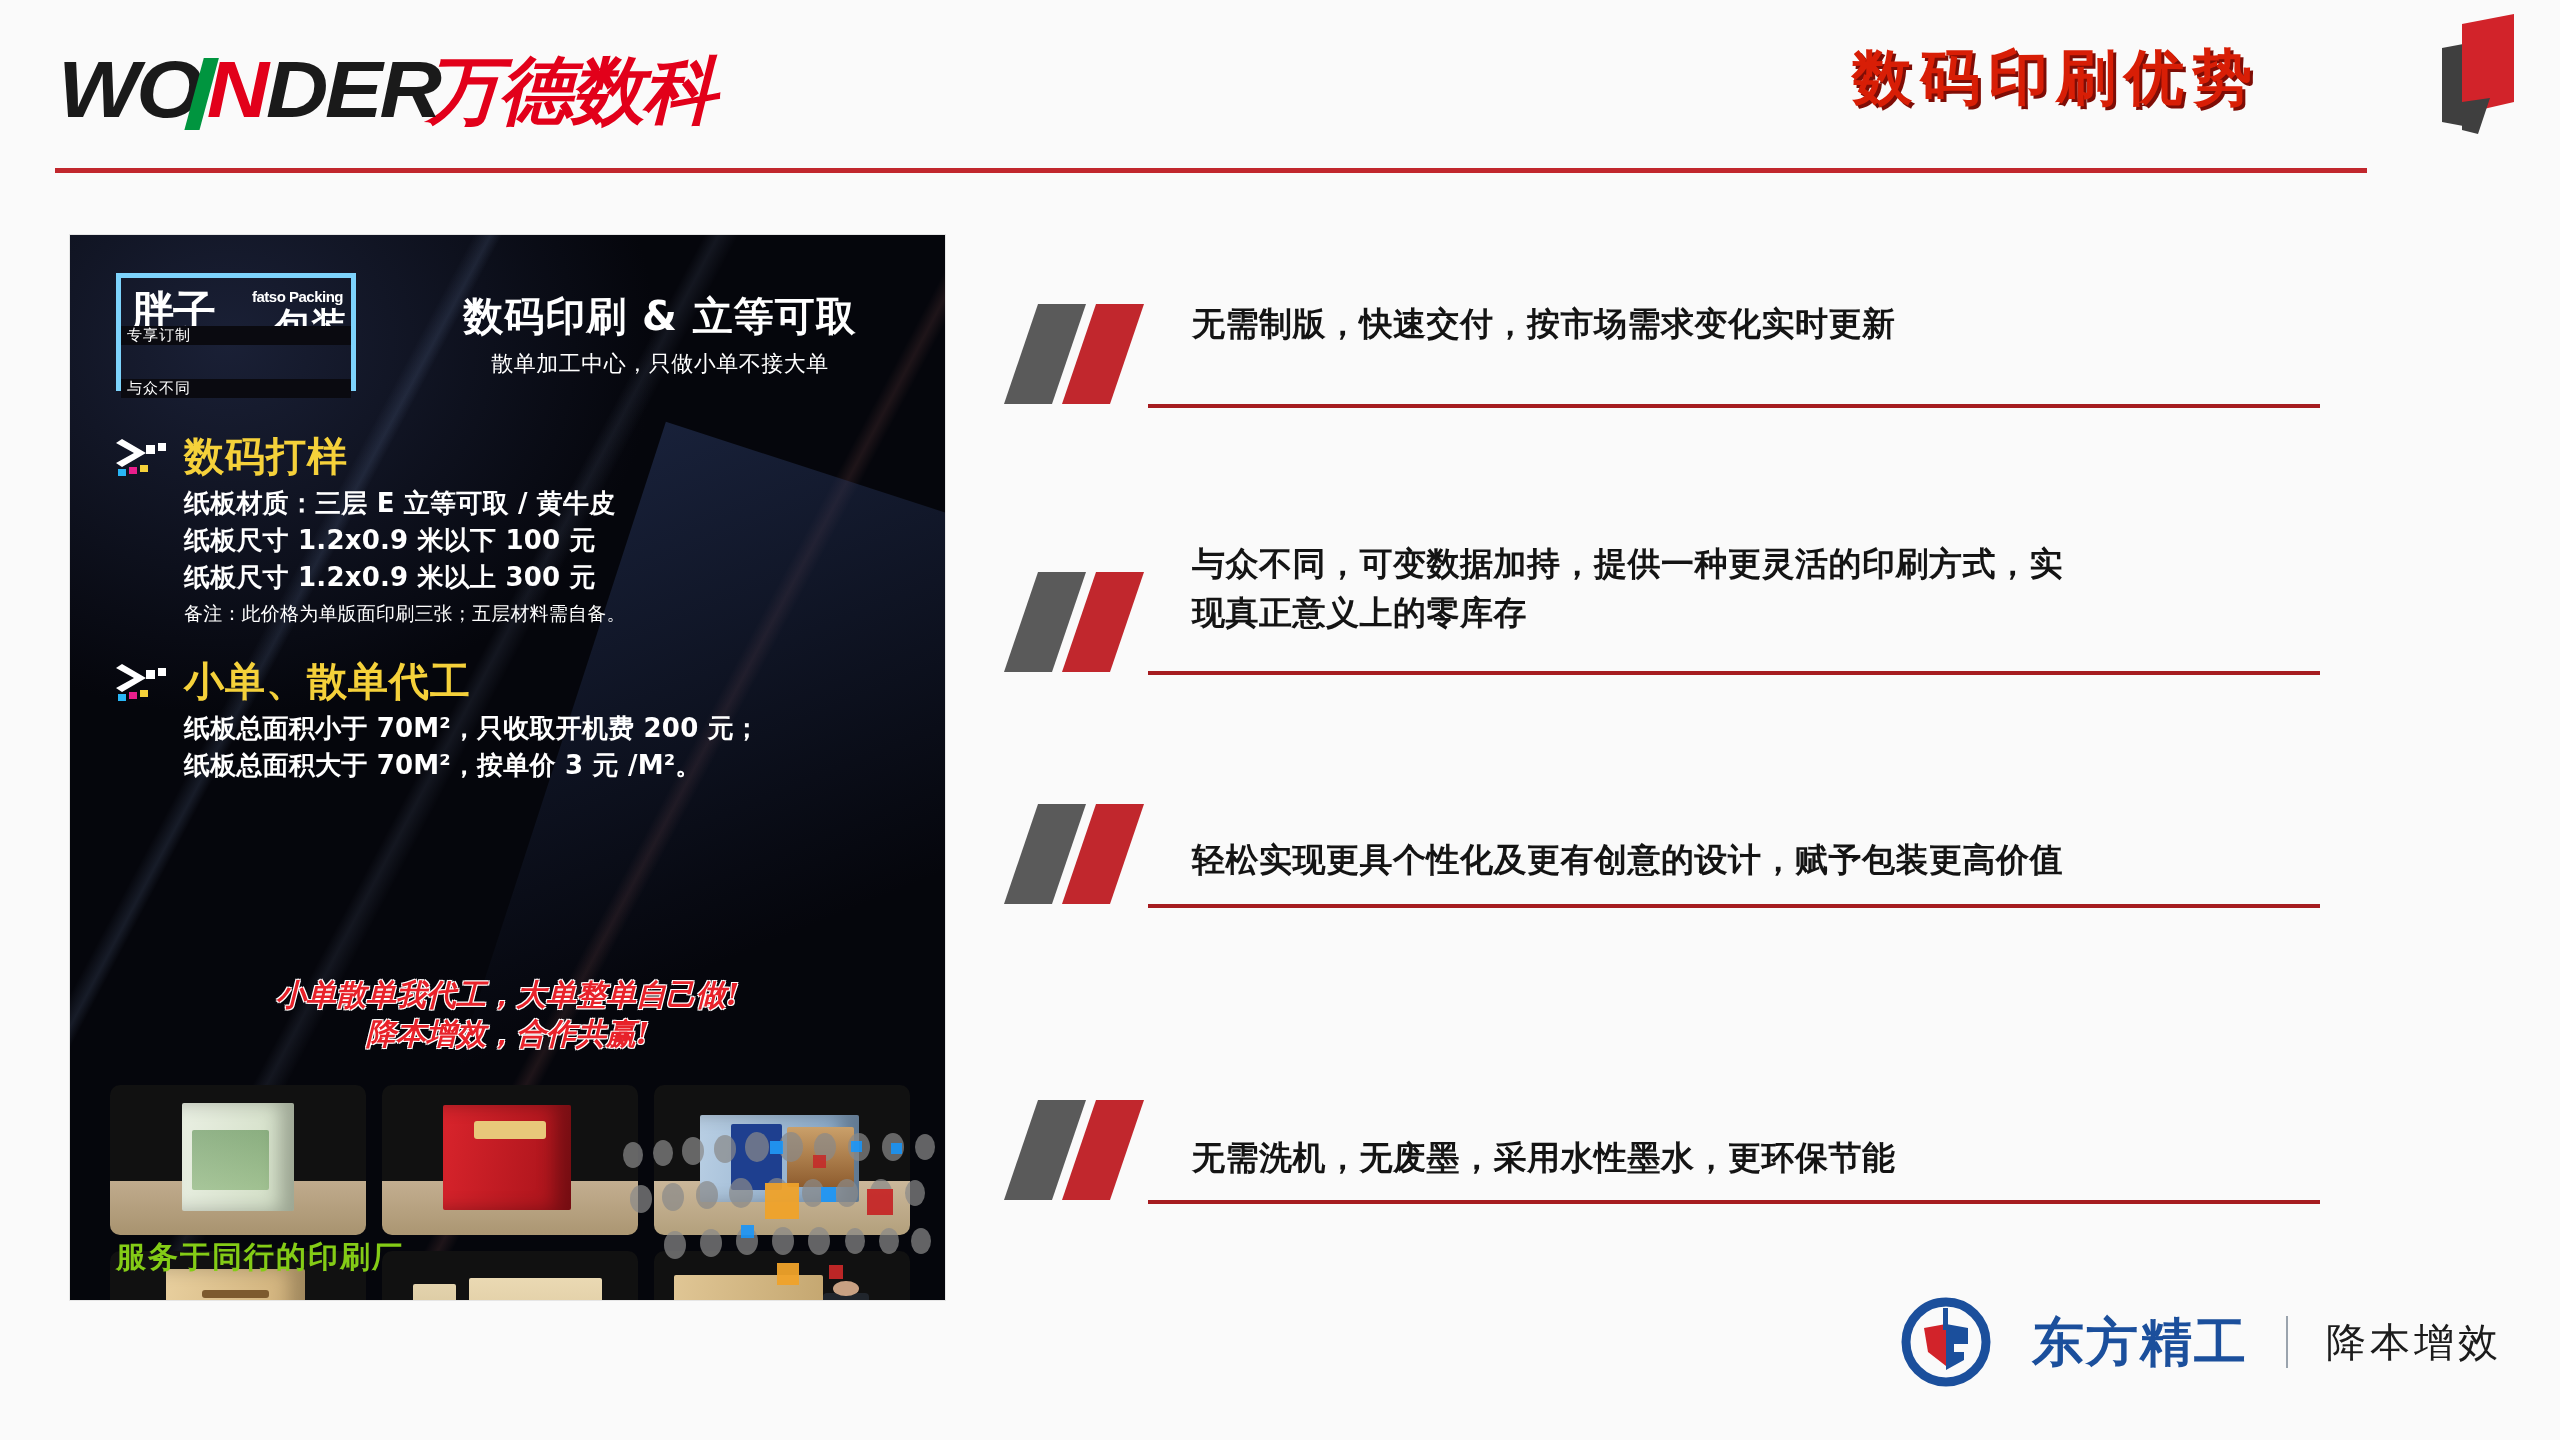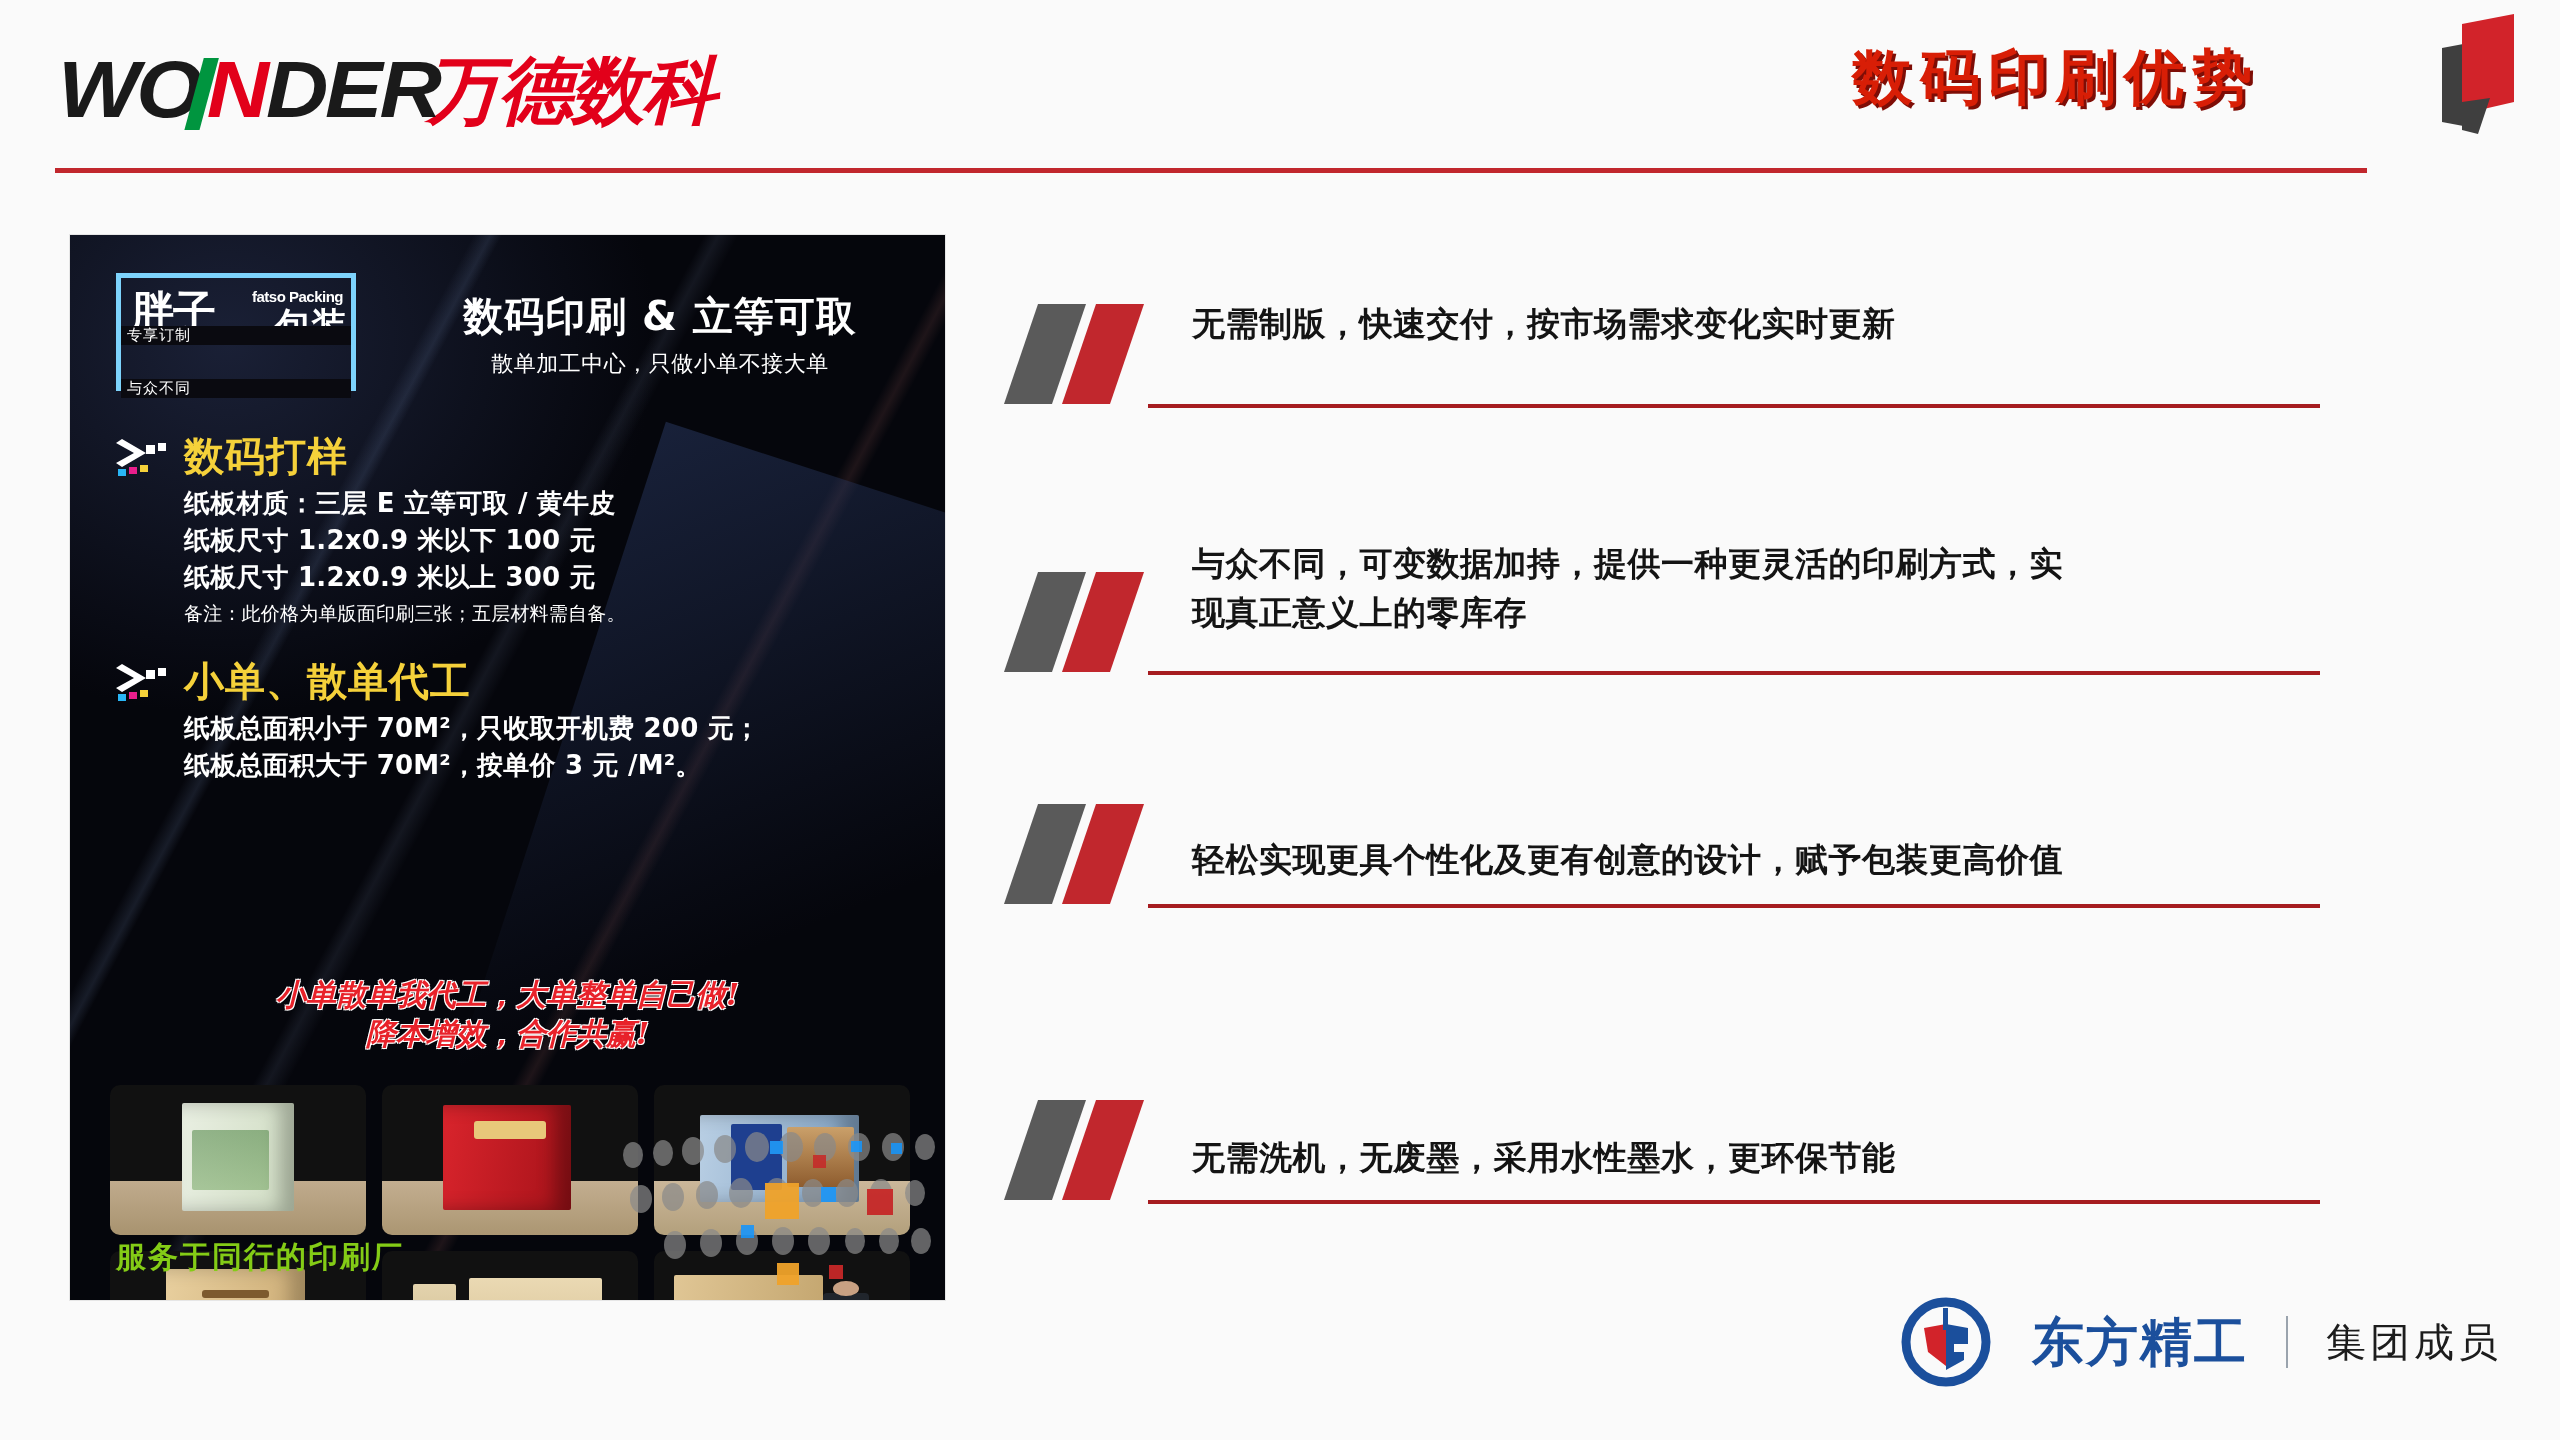--- a/index.html
+++ b/index.html
@@ -325,16 +325,16 @@
 
   <div class="flogo">
     <svg width="96" height="96" viewBox="0 0 96 96">
       <circle cx="48" cy="48" r="40" fill="none" stroke="#1b4f9c" stroke-width="9"></circle>
       <path d="M26 34 L48 30 L48 72 L30 58 Z" fill="#d2232a"></path>
       <path d="M48 30 L70 34 L70 50 L56 50 L56 58 L66 58 L66 66 L48 76 Z" fill="#1b4f9c"></path>
       <rect x="45" y="14" width="5" height="22" fill="#1b4f9c"></rect>
     </svg>
     <span class="cn">东方精工</span>
     <span class="divider"></span>
-    <span class="member">集团成员</span>
+    <span class="member">降本增效</span>
   </div>
 
 </div>
 
 </body></html>

